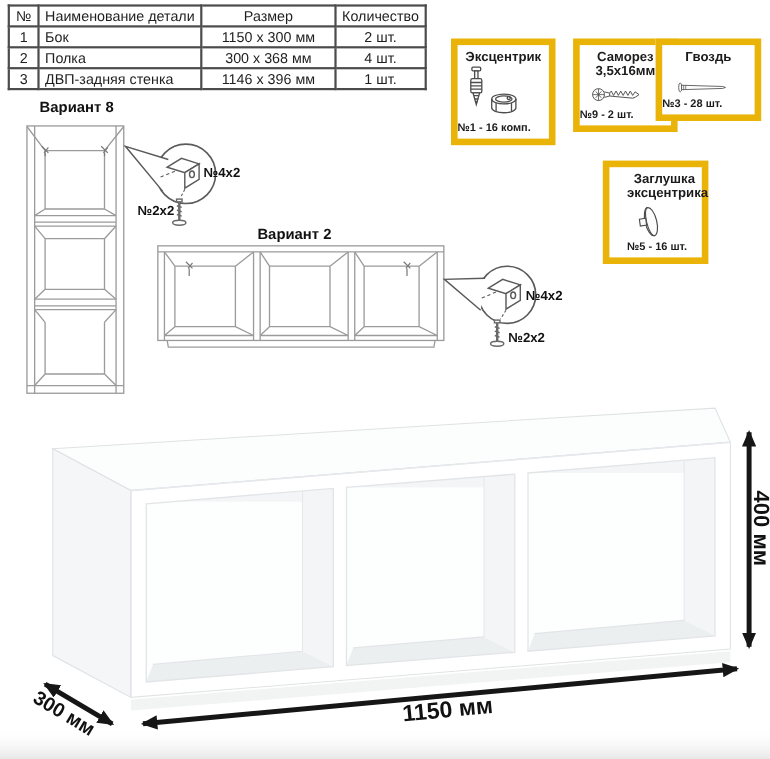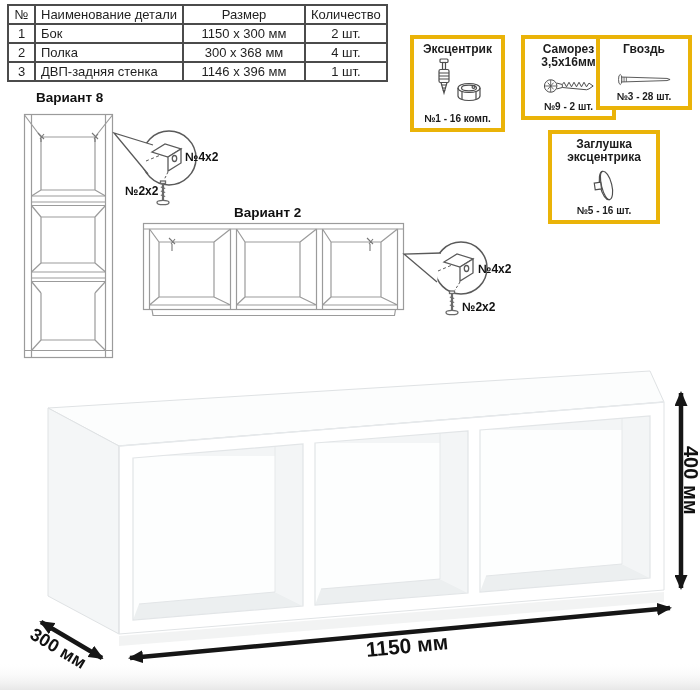--- a/index.html
+++ b/index.html
@@ -15,22 +15,22 @@
   .parts-table td, .parts-table th { border:2px solid #4b4b4b; height:17px;
                  line-height:17px; padding:0 5px; font-weight:normal; white-space:nowrap; }
   .c-num  { width:15px;  text-align:center; }
   .c-name { width:130px; text-align:left; }
   .c-size { width:110px; text-align:center; }
   .c-qty  { width:66px;  text-align:center; }
   .parts-table th.c-name { text-align:left; }
 
   
   .hwbox { position:absolute; left:410px; top:35px; width:282px; height:189px; }
-  .hw-cell { position:absolute; box-sizing:border-box; border:4px solid #eab308;
-             background:#fff; display:flex; flex-direction:column; align-items:center; }
+  .hw-cell { position:absolute; box-sizing:border-box; border:6px solid #eab308;
+             background:#fff; display:flex; flex-direction:column; }
   .hw-title { font-weight:bold; font-size:12px; line-height:13px; text-align:center;
               margin-top:4px; white-space:nowrap; }
   .hw-count { font-weight:bold; font-size:10px; margin-top:auto; margin-bottom:4px;
               white-space:nowrap; }
   .hw-icon  { margin-top:2px; }
 
   .lbl { position:absolute; white-space:nowrap; color:#111; }
   .variant-title { font-weight:bold; font-size:13.5px; }
   .callout-label { font-weight:bold; font-size:12px; }
   .dim-label     { font-weight:bold; }
@@ -257,21 +257,21 @@
       <div class="hw-title" style="margin-top:0"></div>
       <svg class="hw-icon" width="72" height="30" viewBox="0 0 72 30" style="margin-top:12px" stroke="#4d4d4d" stroke-width="1.2" fill="#fdfdfd">
         <ellipse cx="5" cy="15" rx="2.2" ry="6.5"></ellipse>
         <path d="M7,11.8 L66,13.6 L70,15 L66,16.4 L7,18.2 Z"></path>
         <path d="M10,11.9 V18.1 M13,12 V18" fill="none" stroke-width="1"></path>
       </svg>
       <div class="hw-count">№3 - 28 шт.</div>
     </div>
 
 
-    <div class="hw-cell" style="left:138px; top:95px; width:112px; height:94px;">
+    <div class="hw-cell" style="left:138px; top:111px; width:96px; height:94px;padding-left:16px;">
       <div class="hw-title">Заглушка</div>
       <div class="hw-title" style="margin-top:0">эксцентрика</div>
       <svg class="hw-icon" width="40" height="40" viewBox="0 0 40 40" stroke="#4d4d4d" stroke-width="1.2" fill="#fdfdfd">
         <g transform="rotate(-14 22 20)">
           <ellipse cx="22" cy="20" rx="6" ry="15"></ellipse>
           <path d="M22,5 A4.5,15 0 0 0 22,35" fill="none"></path>
         </g>
         <path d="M10,17.5 L16.5,16.5 L17.5,23.5 L11,24.5 Z"></path>
       </svg>
       <div class="hw-count">№5 - 16 шт.</div>

